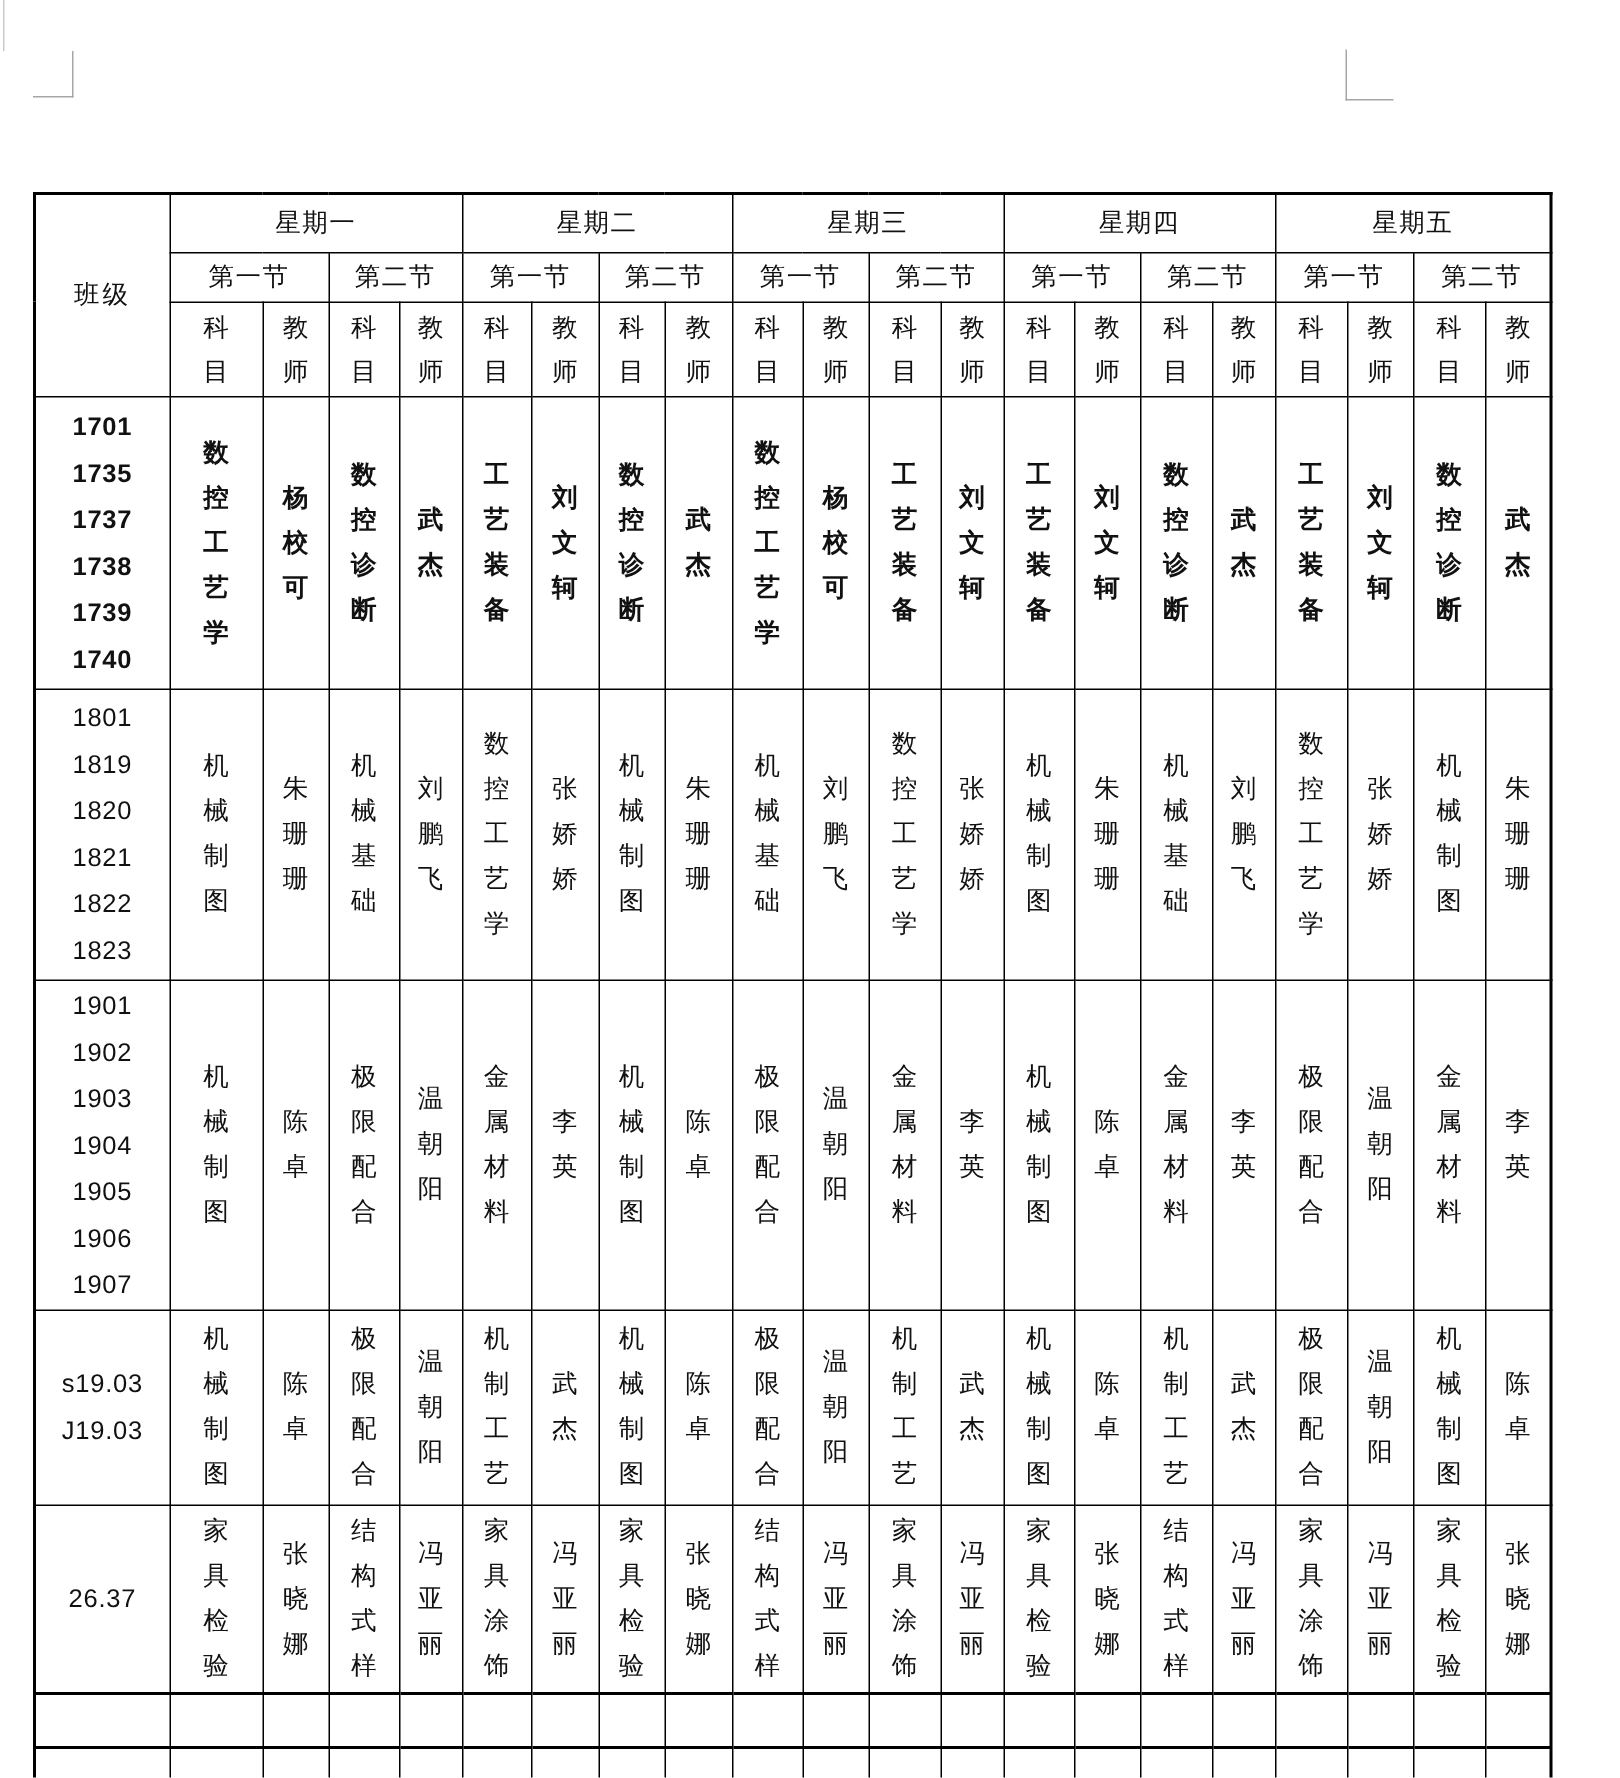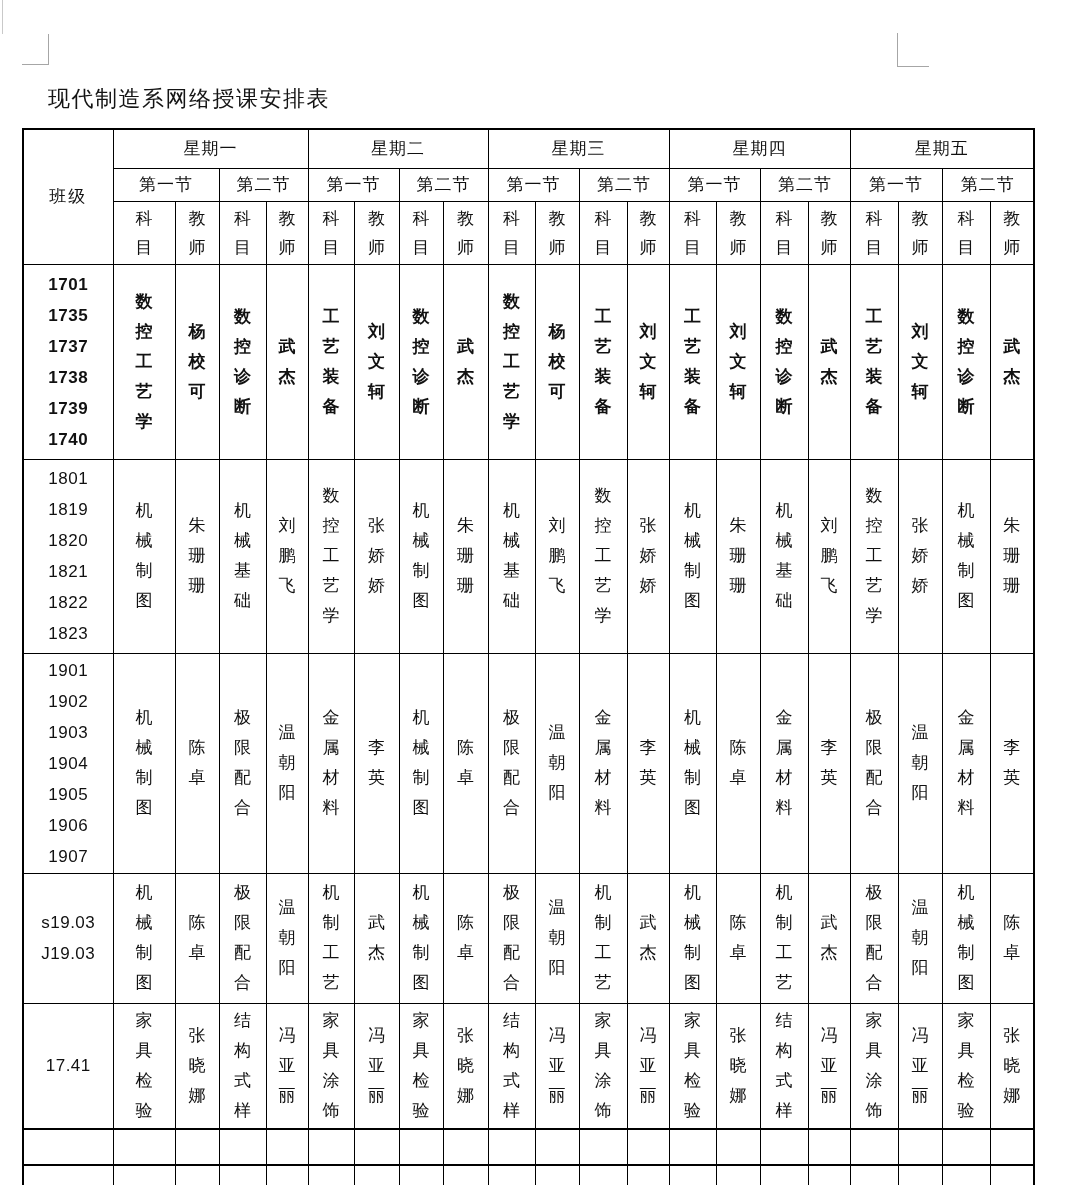--- a/index.html
+++ b/index.html
@@ -53,21 +53,20 @@
   tr.empty td { border-top:2px solid #000; }
 </style>
 </head>
 <body>
 
 <div class="page">
   <div class="edge-line"></div>
   <div class="crop-tl"></div>
   <div class="crop-tr"></div>
 
-  <div class="doc-title">现代制造系网络授课安排表</div>
 
   <table class="sched">
     <colgroup>
       <col style="width:90px">
       <col style="width:62px">
         <col style="width:44px">
         <col style="width:47px">
         <col style="width:42px">
       <col style="width:46px">
         <col style="width:45px">
@@ -234,21 +233,21 @@
           <td><span class="v">机械制图</span></td>
           <td><span class="v">陈卓</span></td>
           <td><span class="v">机制工艺</span></td>
           <td><span class="v">武杰</span></td>
           <td><span class="v">极限配合</span></td>
           <td><span class="v">温朝阳</span></td>
           <td><span class="v">机械制图</span></td>
           <td><span class="v">陈卓</span></td>
         </tr>
         <tr style="height: 126px;">
-          <td class="cls">17.41</td>
+          <td class="cls">26.37</td>
           <td><span class="v">家具检验</span></td>
           <td><span class="v">张晓娜</span></td>
           <td><span class="v">结构式样</span></td>
           <td><span class="v">冯亚丽</span></td>
           <td><span class="v">家具涂饰</span></td>
           <td><span class="v">冯亚丽</span></td>
           <td><span class="v">家具检验</span></td>
           <td><span class="v">张晓娜</span></td>
           <td><span class="v">结构式样</span></td>
           <td><span class="v">冯亚丽</span></td>

